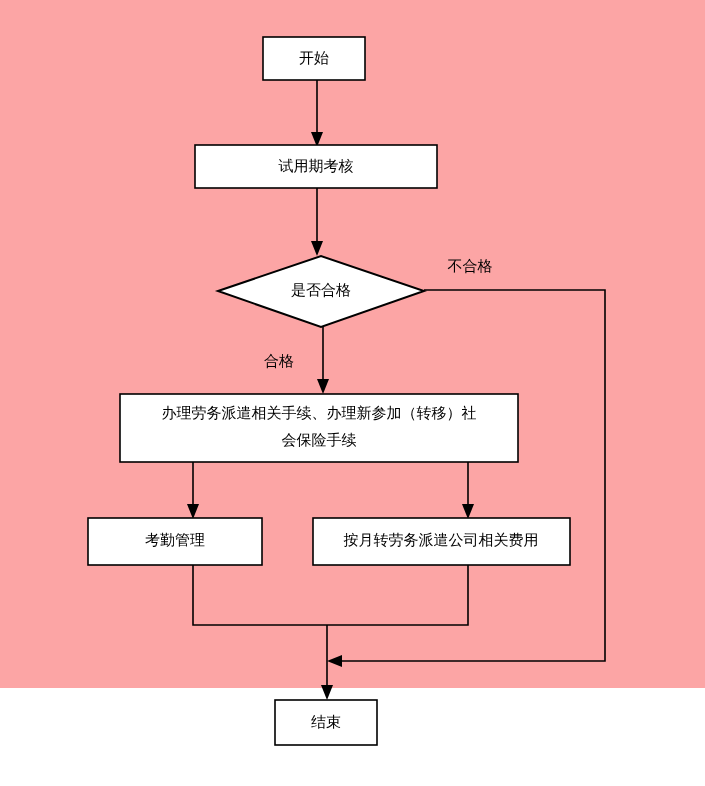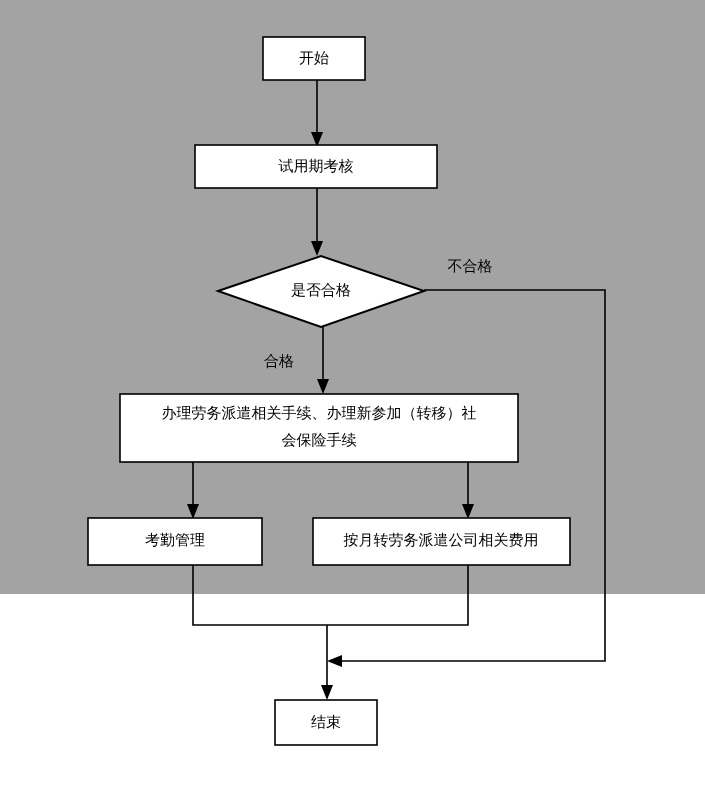--- a/index.html
+++ b/index.html
@@ -10,22 +10,22 @@
   body {
     width: 705px;
     height: 786px;
     font-family: "Liberation Sans", sans-serif;
     color: #000000;
     overflow: hidden;
   }
   #flowchart-root {
     position: relative;
     width: 705px;
-    height: 594px;
-    background: #a3a3a3;
+    height: 688px;
+    background: #fca5a5;
   }
   svg.diagram-canvas {
     position: absolute;
     top: 0;
     left: 0;
     width: 705px;
     height: 786px;
     display: block;
   }
   .node-shape {

